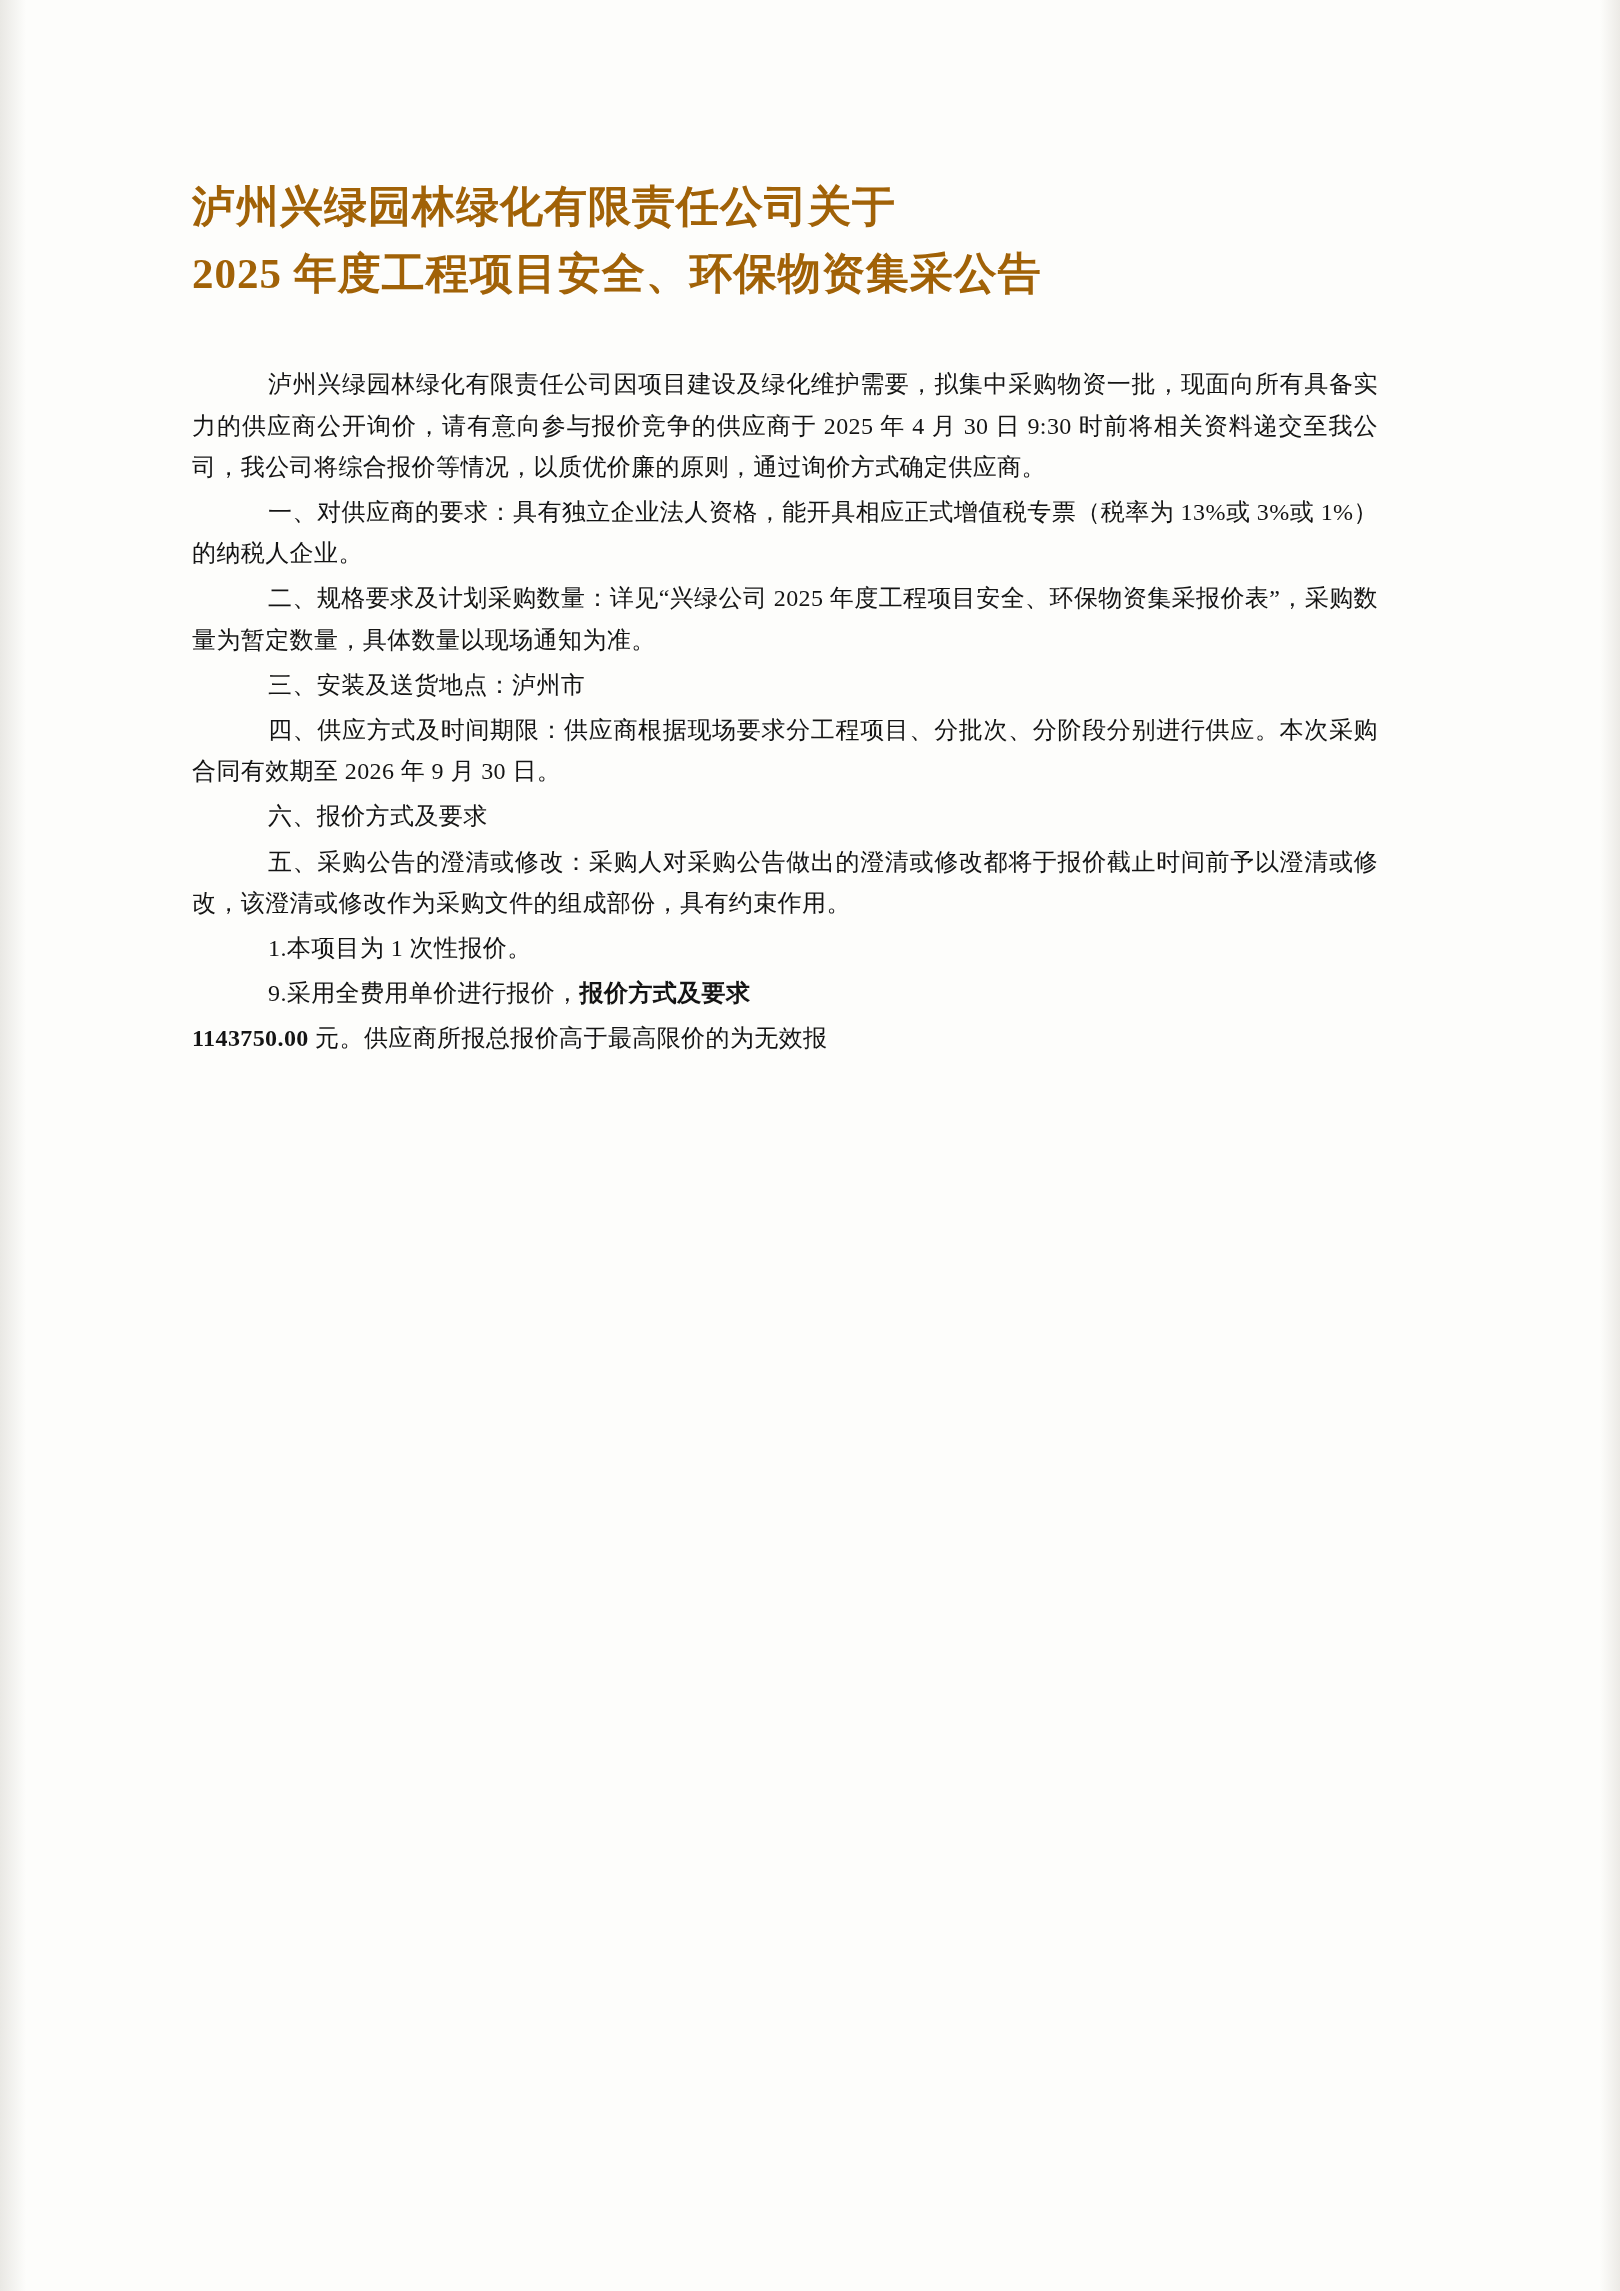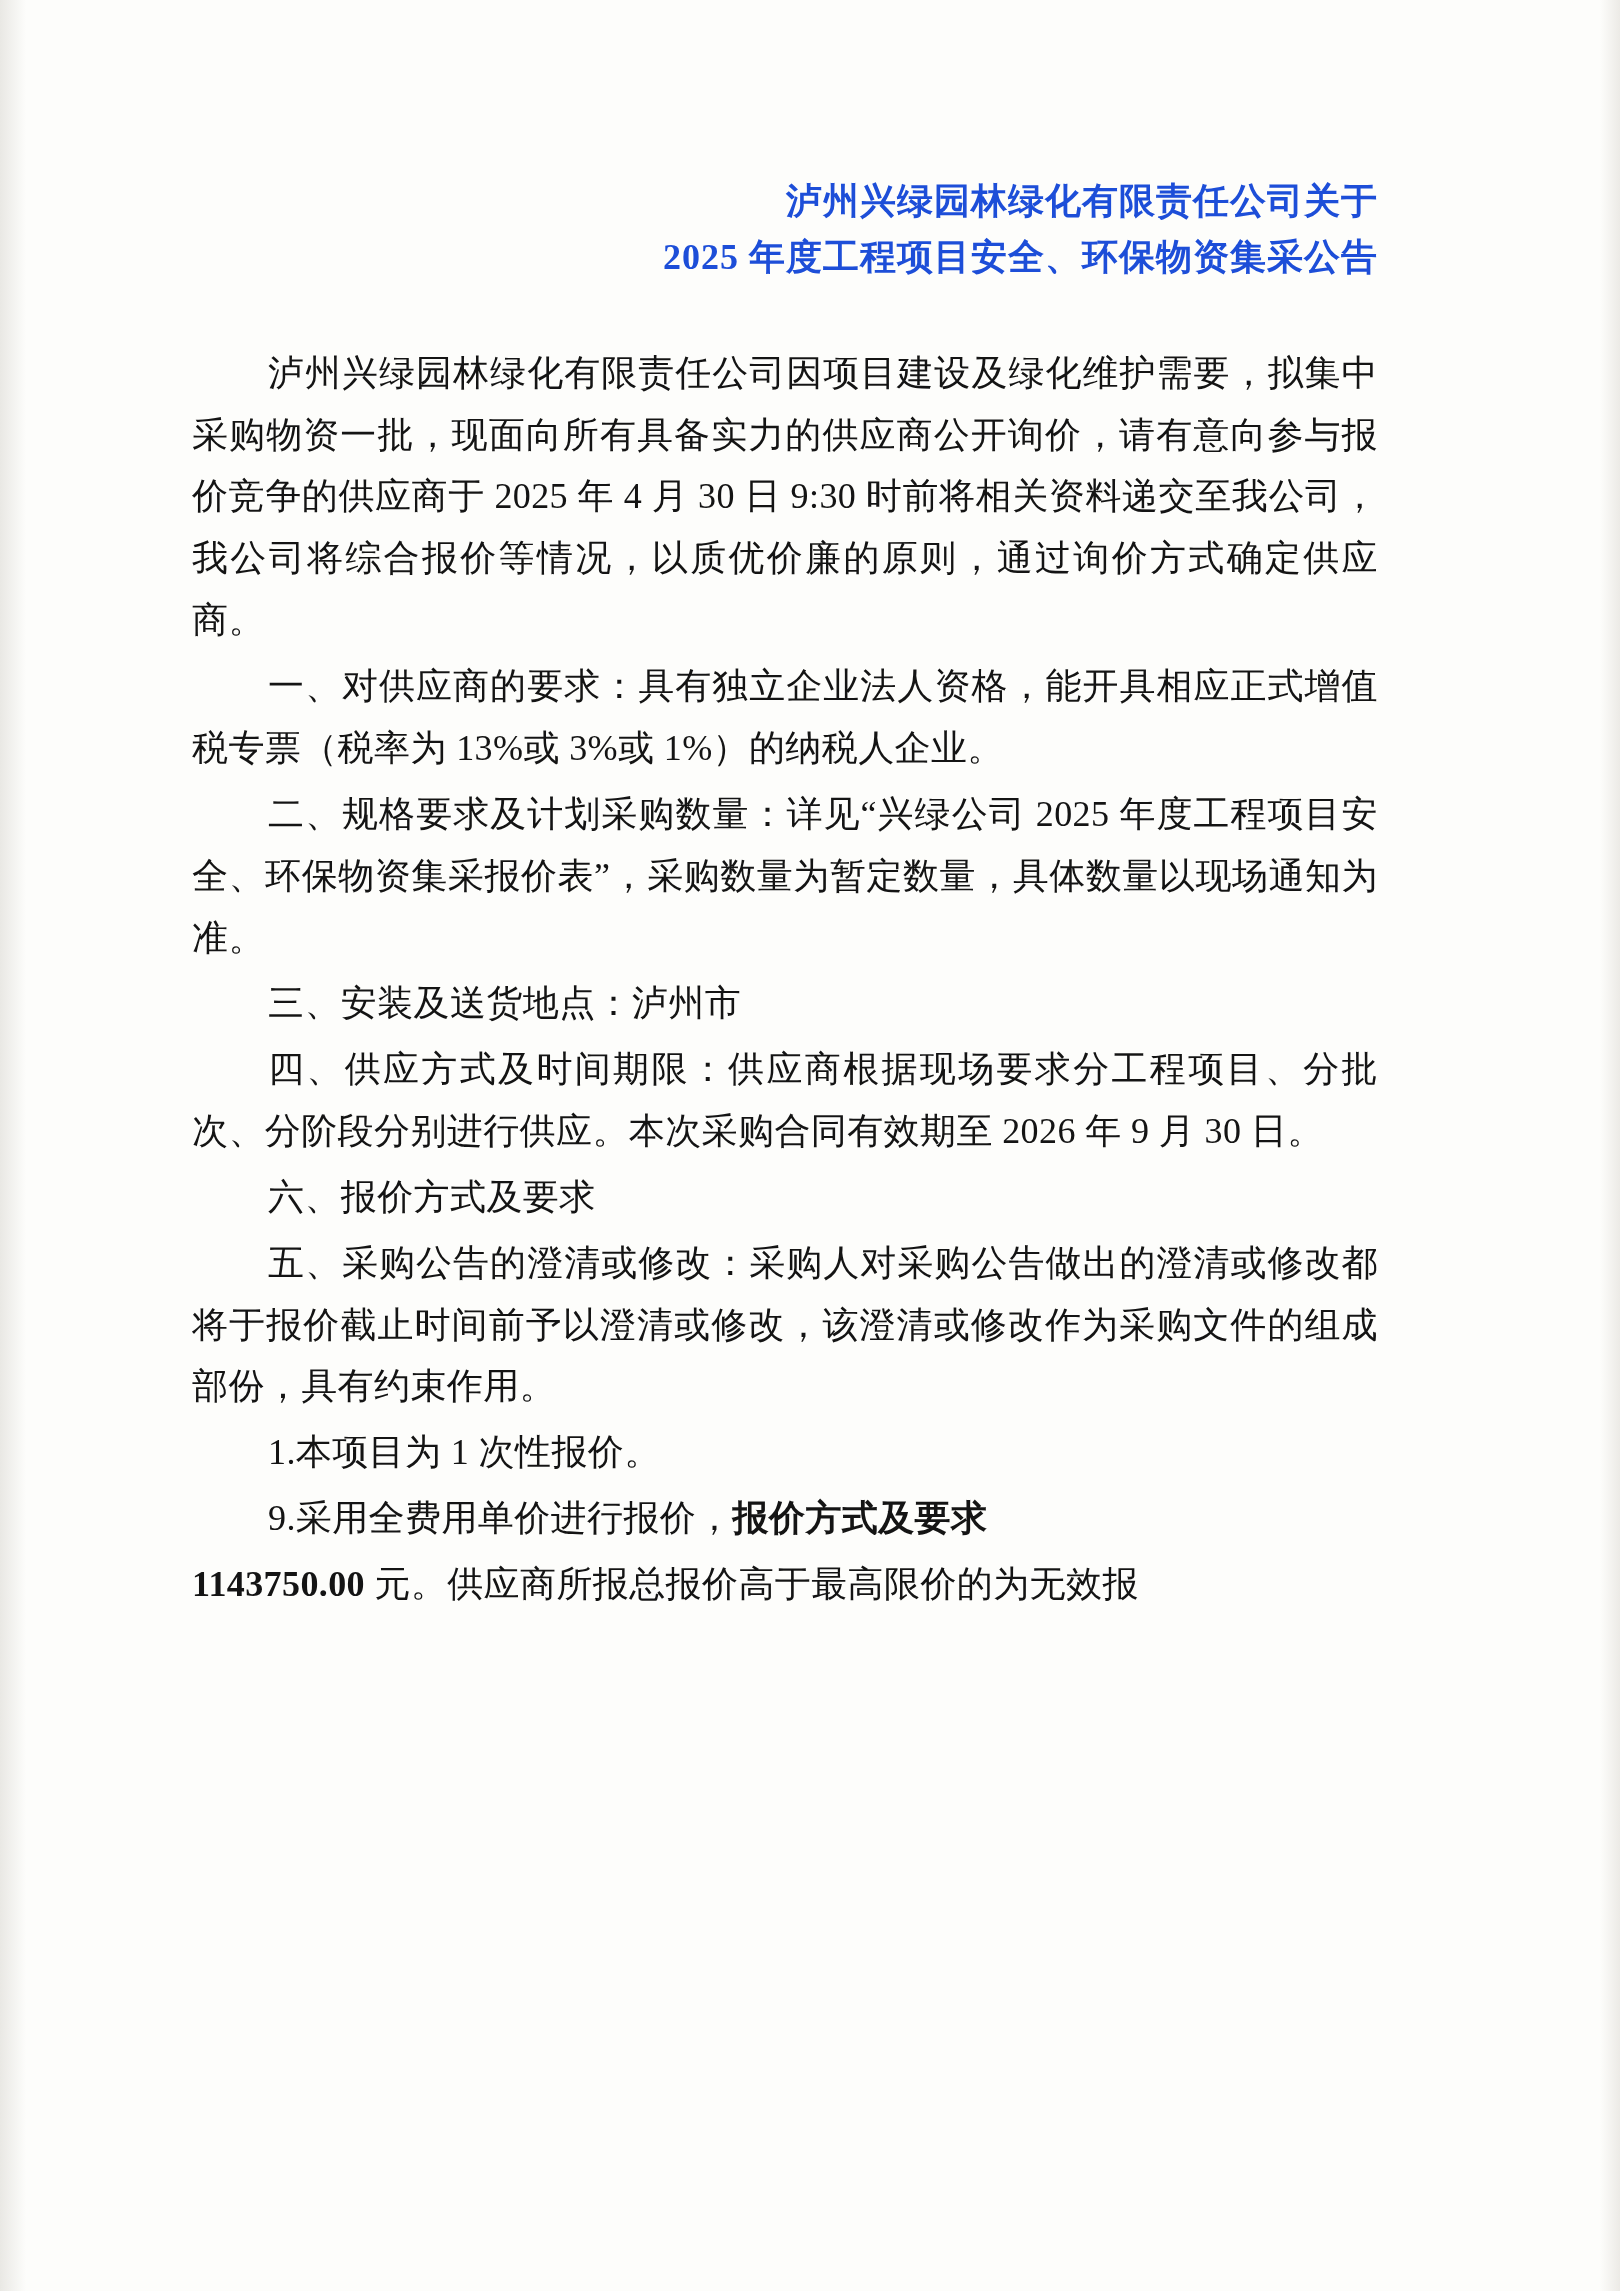--- a/index.html
+++ b/index.html
@@ -35,38 +35,38 @@
     background: linear-gradient(to left, #eceae6, rgba(253,253,251,0));
     pointer-events: none;
   }
   .content {
     position: absolute;
     left: 192px;
     top: 174px;
     width: 1186px;
   }
   .doc-title {
-    text-align: right;
+    text-align: left;
     font-weight: bold;
-    font-size: 36px;
+    font-size: 43px;
     line-height: 1.55;
     letter-spacing: 1px;
-    color: #1d4ed8;
+    color: #a16207;
     margin: 0 0 0 0;
   }
   .doc-title .line {
     display: block;
     white-space: nowrap;
   }
   .body-block {
     margin-top: 57px;
   }
   p.para {
     margin: 0 0 3.9px 0;
-    font-size: 36px;
+    font-size: 24px;
     line-height: 1.72;
     color: #141414;
     text-align: justify;
     text-justify: inter-ideograph;
     letter-spacing: 0.4px;
   }
   p.indent {
     text-indent: 76px;
   }
   .strong {

